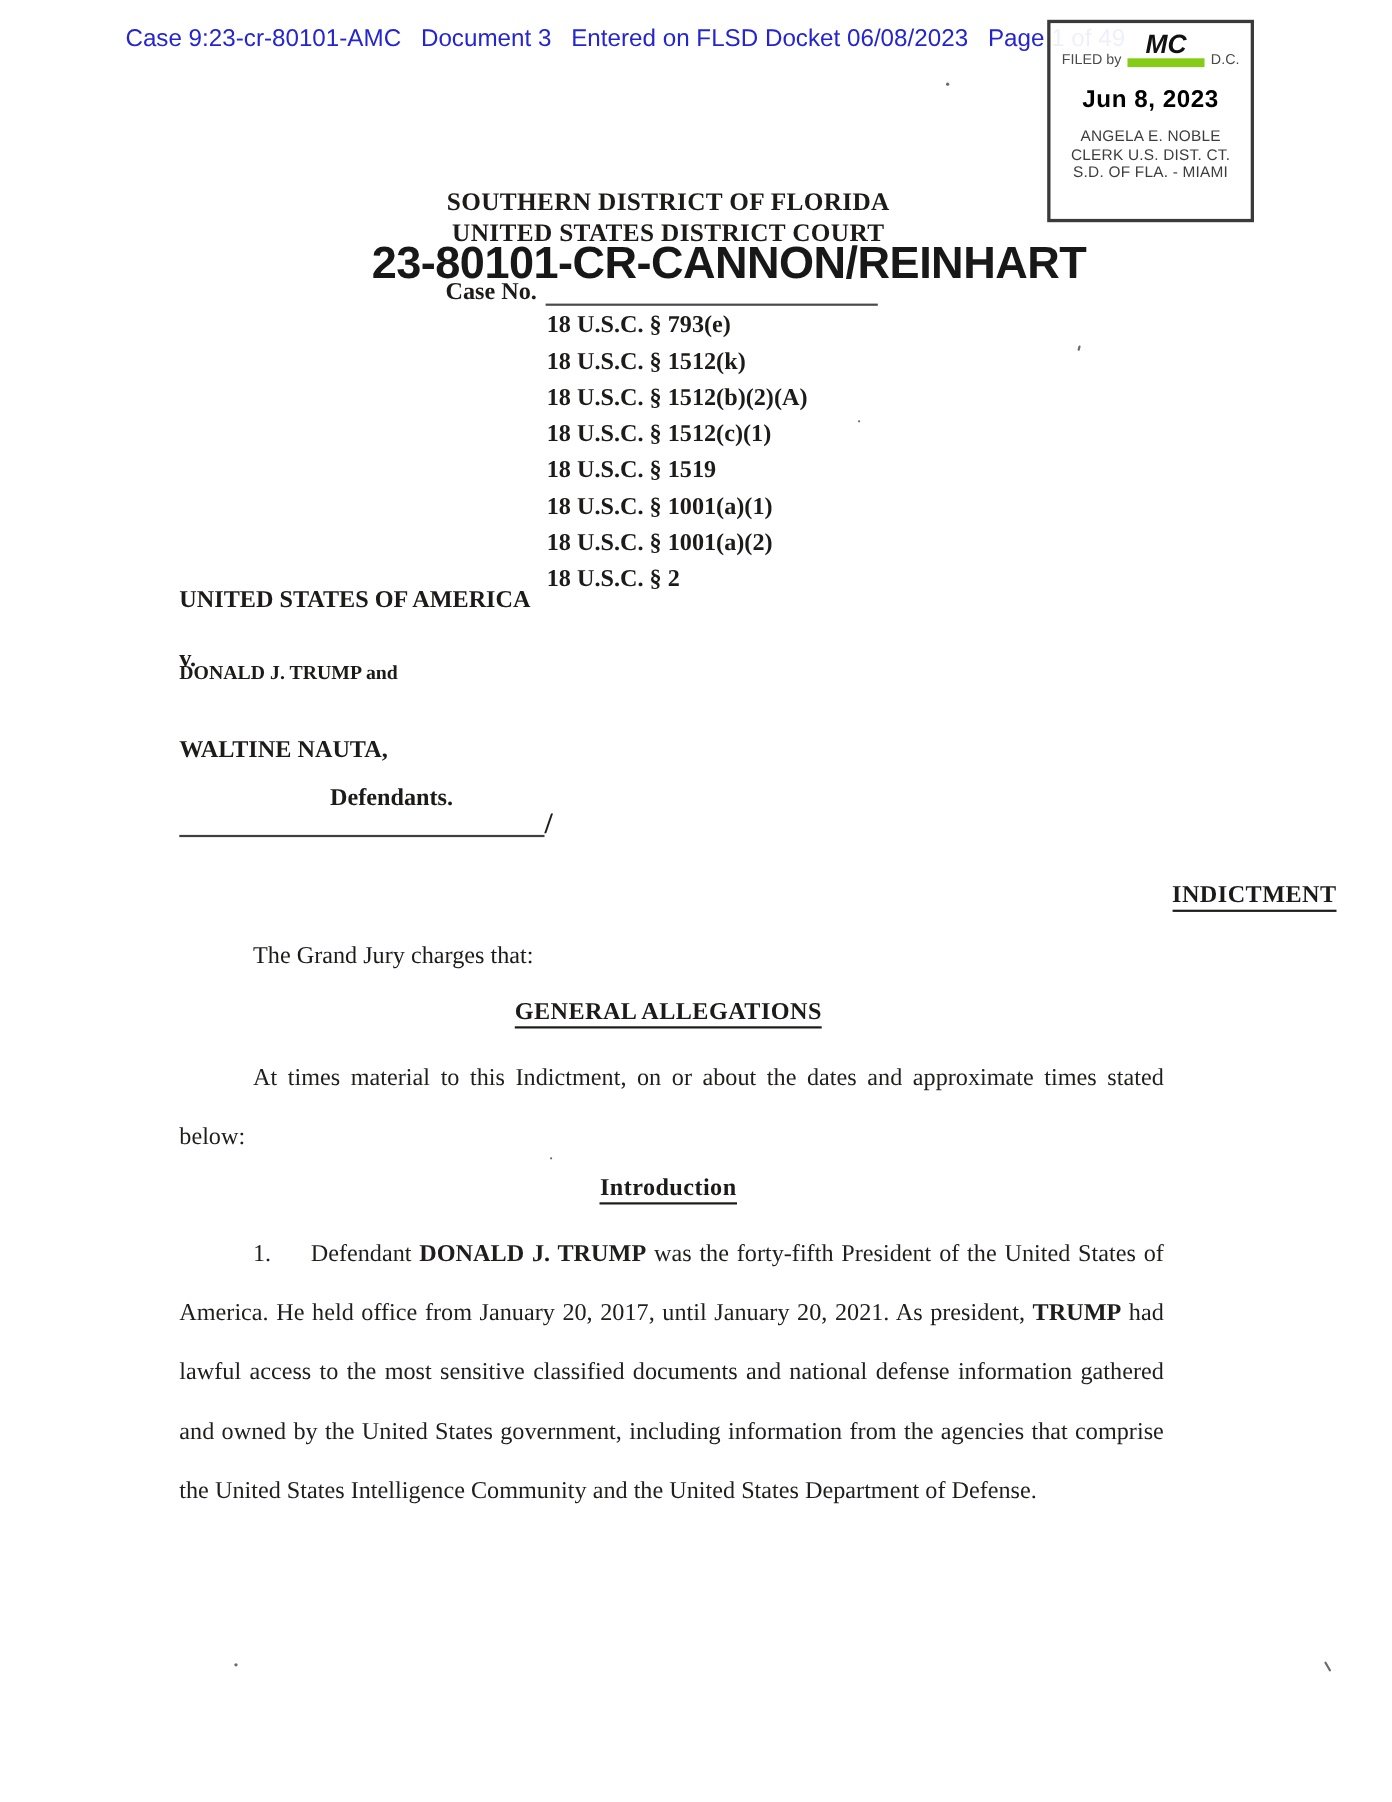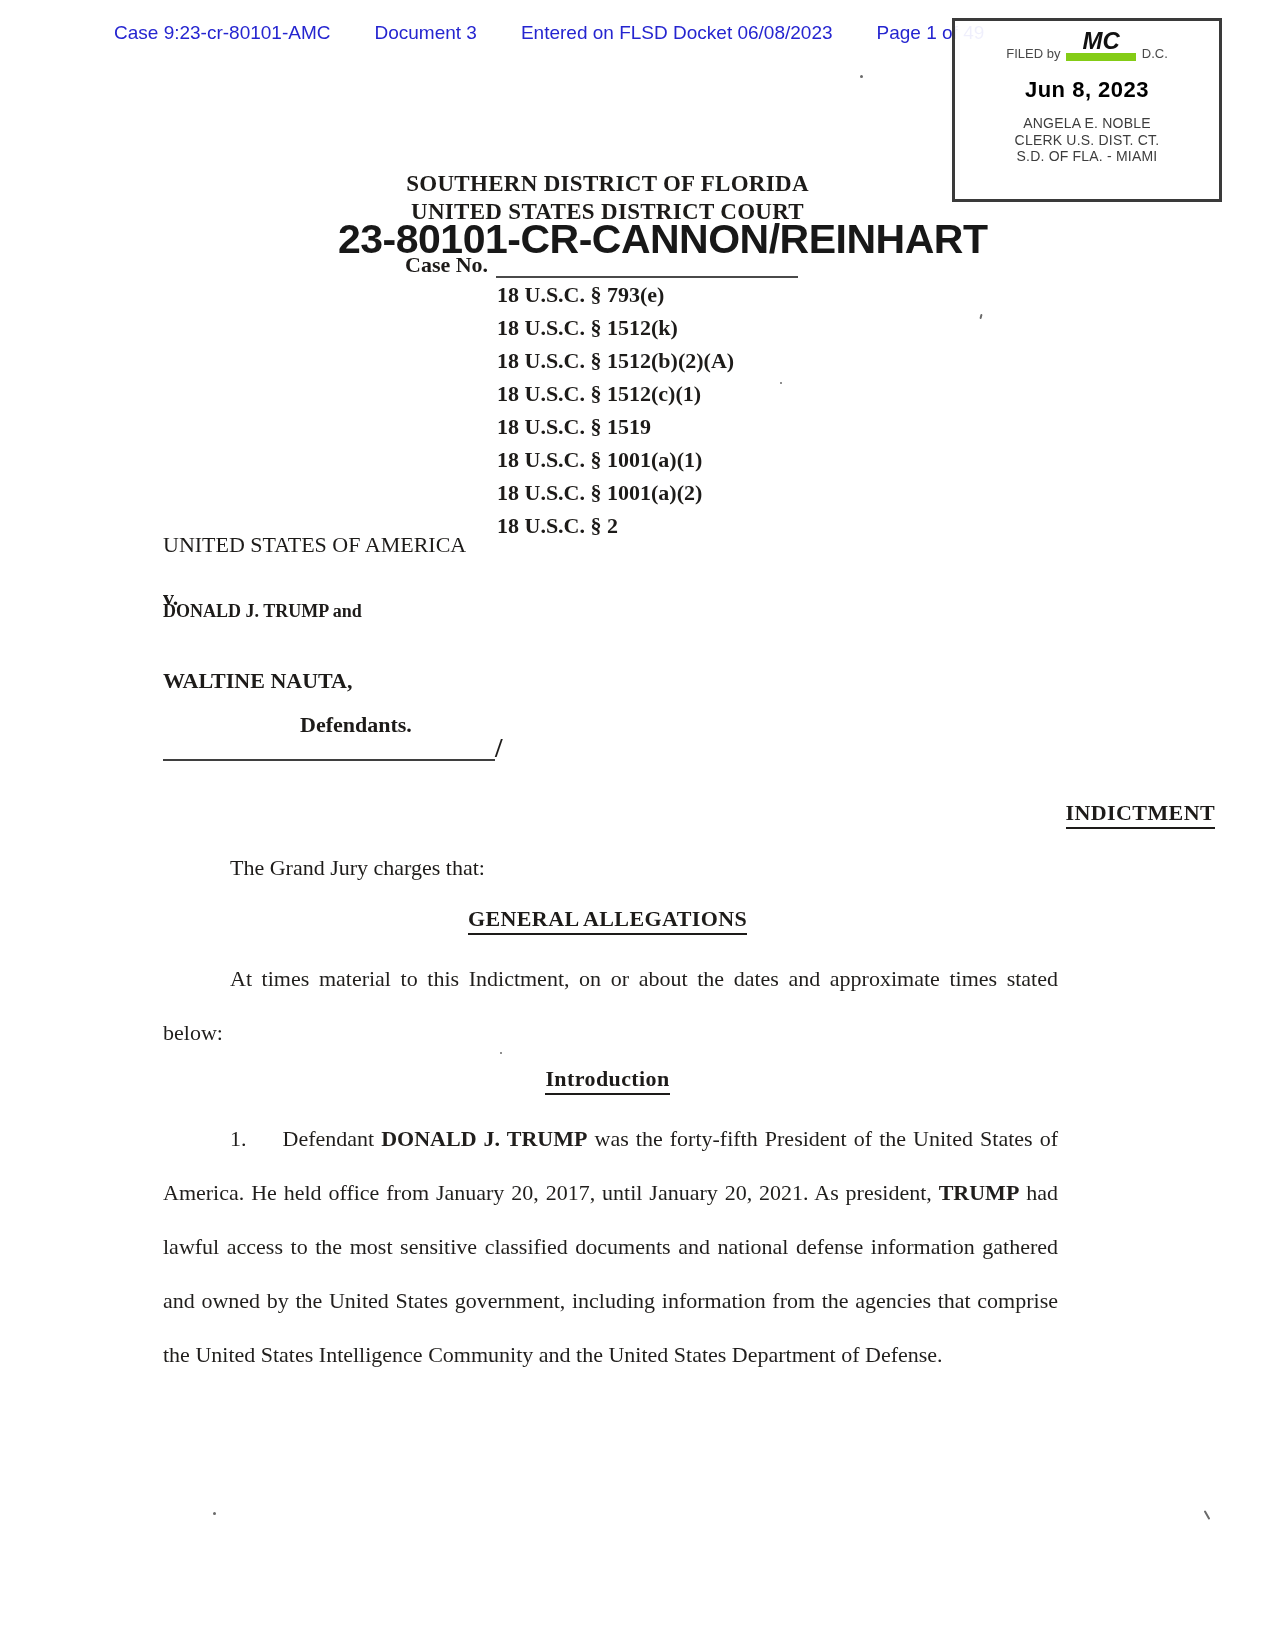--- a/index.html
+++ b/index.html
@@ -9,32 +9,32 @@
     position:relative;
     font-family:"Liberation Serif", serif;
     color:#1d1b19;
     overflow:hidden;
   }
   .abs { position:absolute; }
 
   
   .docket-header {
     top:22px; left:114px;
-    display:flex; gap:44px;
+    display:flex; gap:18px;
     font-family:"Liberation Sans", sans-serif;
-    font-size:19px;
+    font-size:22px;
     color:var(--header-blue, #2525d0);
     white-space:nowrap;
     z-index:1;
   }
 
   
   .stamp-box {
     top:18px; left:952px;
-    width:270px; height:184px;
+    width:188px; height:184px;
     border:3px solid #3a3a3a;
     background:rgba(255,255,255,0.93);
     font-family:"Liberation Sans", sans-serif;
     color:#2b2b2b;
     z-index:2;
     padding:8px 8px 0 8px;
     text-align:center;
   }
   .filed-row {
     display:flex; align-items:flex-end; justify-content:center;
@@ -89,21 +89,21 @@
     margin-left:8px;
   }
 
   .statutes {
     top:278px; left:497px;
     font-weight:bold; font-size:22px; line-height:33px;
     white-space:nowrap;
   }
 
   
-  .caption-plaintiff { top:532px; left:163px; font-weight:normal; font-size:22px; }
+  .caption-plaintiff { top:532px; left:163px; font-weight:bold; font-size:22px; }
   .caption-versus    { top:585px; left:163px; font-weight:bold; font-size:22px; }
   .caption-def1      { top:601px; left:163px; font-weight:bold; font-size:18px; }
   .caption-def2      { top:668px; left:163px; font-weight:bold; font-size:22px; }
   .caption-deflabel  { top:712px; left:300px; font-weight:bold; font-size:22px; }
   .caption-sep       { top:730px; left:163px; white-space:nowrap; }
   .caption-sep .rule {
     display:inline-block; width:332px; height:28px;
     border-bottom:2px solid #3f3f3f;
     vertical-align:bottom;
   }

